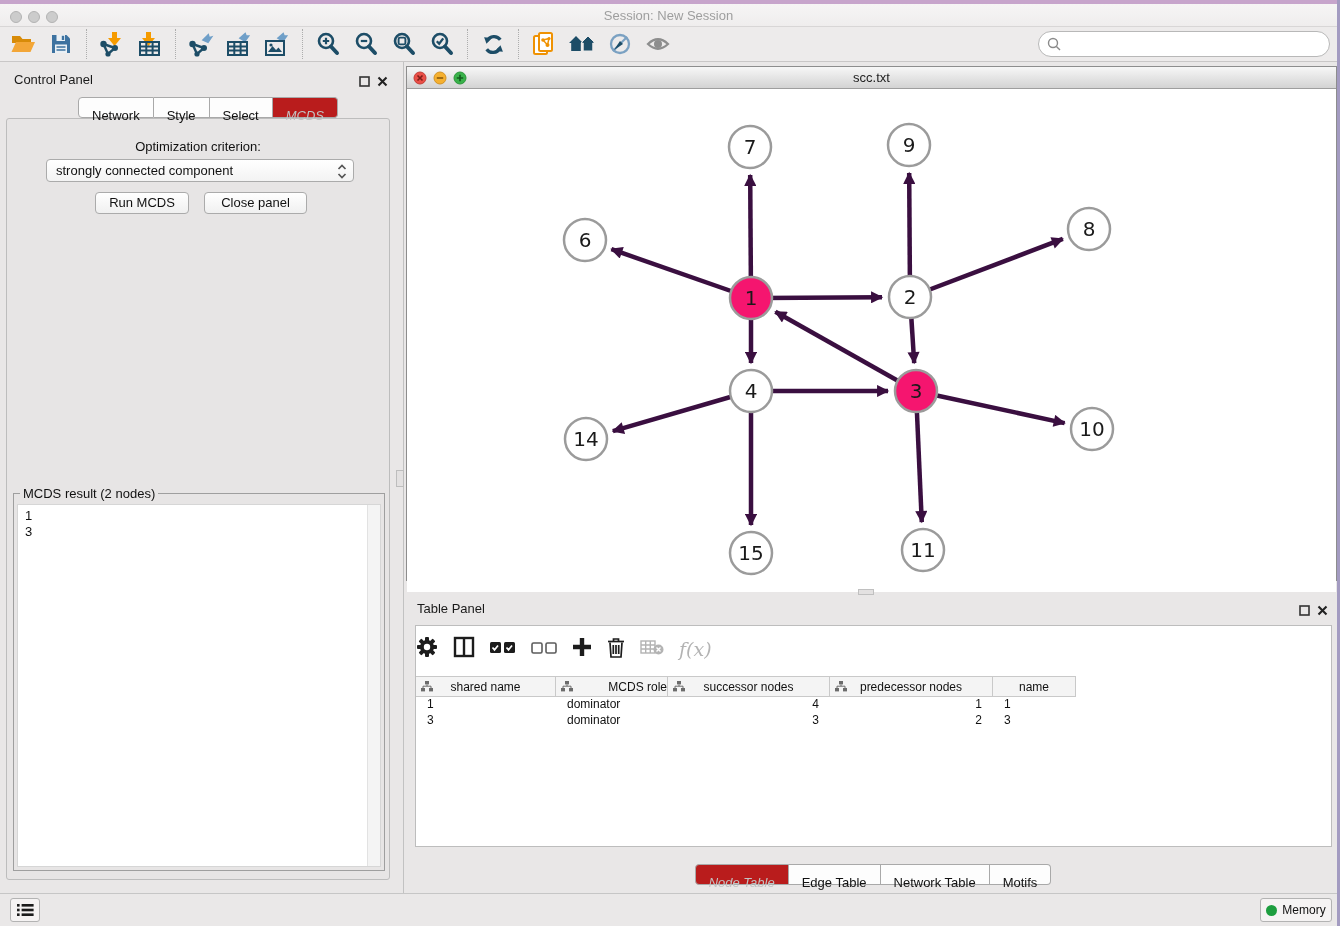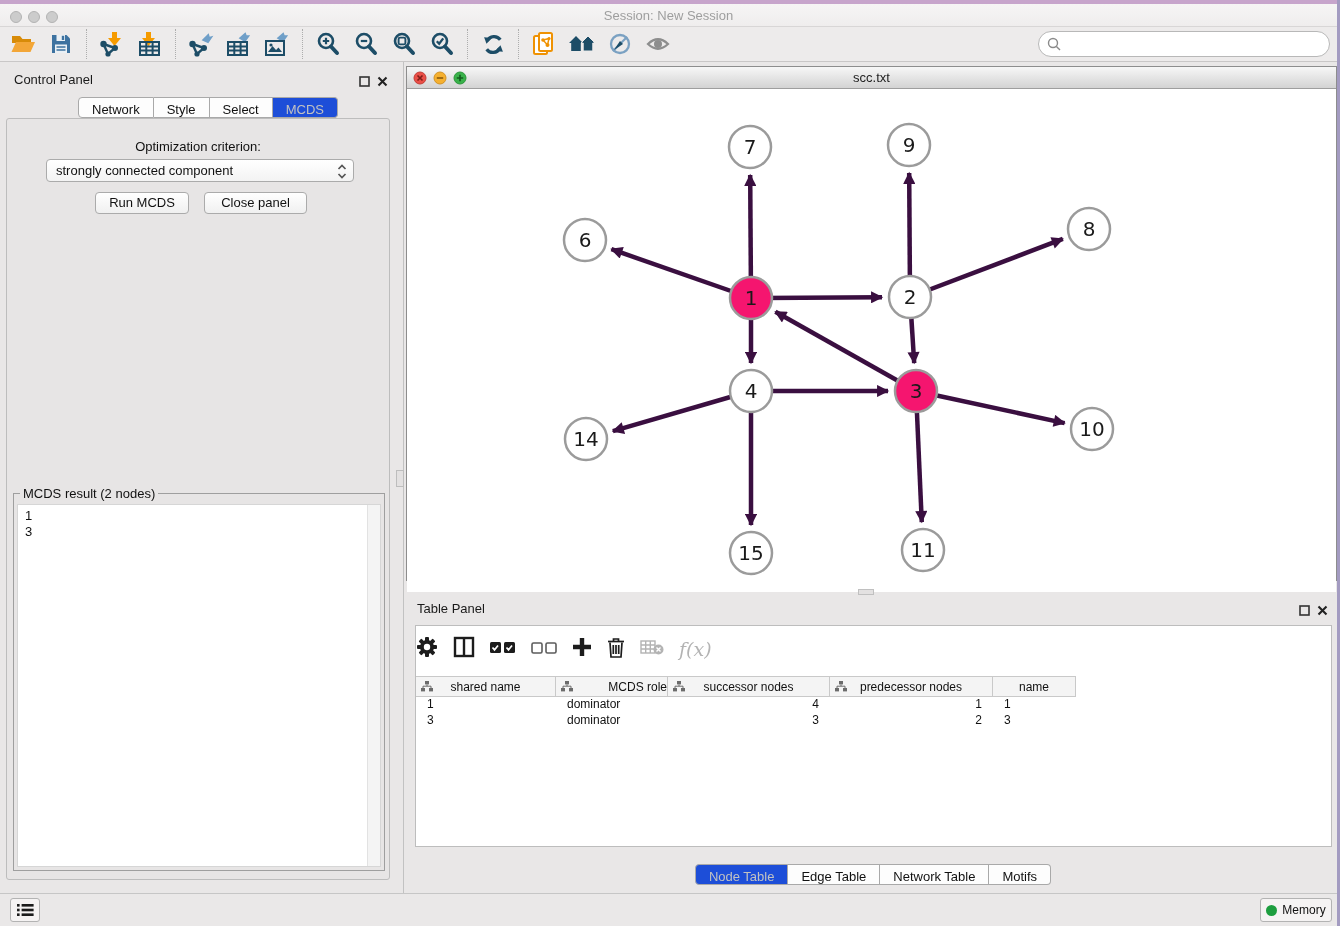--- a/index.html
+++ b/index.html
@@ -22,24 +22,24 @@
   .tbtn { width:38px; height:32px; display:flex; align-items:center; justify-content:center; }
   .tsep { width:0; height:30px; border-left:1px dotted #adadad; margin:0 6px; }
   .searchbox { right:10px; top:31px; width:292px; height:26px; background:#fff; border:1px solid #b8b8b8; border-radius:13px; display:flex; align-items:center; padding-left:8px; }
 
   
   .cp-title-row { left:0; top:62px; width:396px; height:34px; }
   .panel-title { font-size:13px; color:#1a1a1a; }
   .winicon { cursor:default; }
   .cp-content { left:6px; top:118px; width:384px; height:762px; background:#e7e5e5; border:1px solid #bdbdbd; border-radius:3px; }
   .seg { display:flex; }
-  .seg .tab { height:21px; line-height:19px; padding:2px 13px; background:#fdfdfd; border:1px solid #a9a9a9; border-left:none; font-size:13px; color:#111; }
+  .seg .tab { height:21px; line-height:19px; padding:8px 13px; background:#fdfdfd; border:1px solid #a9a9a9; border-left:none; font-size:13px; color:#111; }
   .seg .tab:first-child { border-left:1px solid #a9a9a9; border-radius:4px 0 0 4px; }
   .seg .tab:last-child { border-radius:0 4px 4px 0; }
-  .seg .tab.dis { background:#1d4ed8; color:#c2c2c2; }
+  .seg .tab.dis { background:#b91c1c; color:#c2c2c2;font-style:italic; }
   .opt-label { left:0; top:20px; width:100%; text-align:center; font-size:13px; color:#111; }
   .select { left:39px; top:40px; width:308px; height:23px; background:linear-gradient(#fff,#f3f3f3); border:1px solid #ababab; border-radius:4px; display:flex; align-items:center; padding:0 22px 0 9px; font-size:13px; color:#111; }
   .select svg { position:absolute; right:5px; top:3px; }
   .btn { background:linear-gradient(#fff,#f0f0f0); border:1px solid #ababab; border-radius:4px; font-size:13px; color:#111; text-align:center; line-height:20px; height:22px; }
   .group { border:1px solid #9f9f9f; background:#e7e5e5; }
   .group .legend { position:absolute; top:-8px; left:6px; background:#e7e5e5; padding:0 3px; font-size:13px; color:#111; }
   .group .white { position:absolute; left:3px; right:3px; top:10px; bottom:3px; background:#fff; border:1px solid #d6d6d6; }
   .group .scroll { position:absolute; right:0; top:0; bottom:0; width:13px; background:#f4f4f4; border-left:1px solid #e2e2e2; }
   .result-text { position:absolute; left:0; top:0; right:14px; bottom:0; padding:3px 0 0 7px; font-size:13px; line-height:16px; color:#111; white-space:pre; }
 

